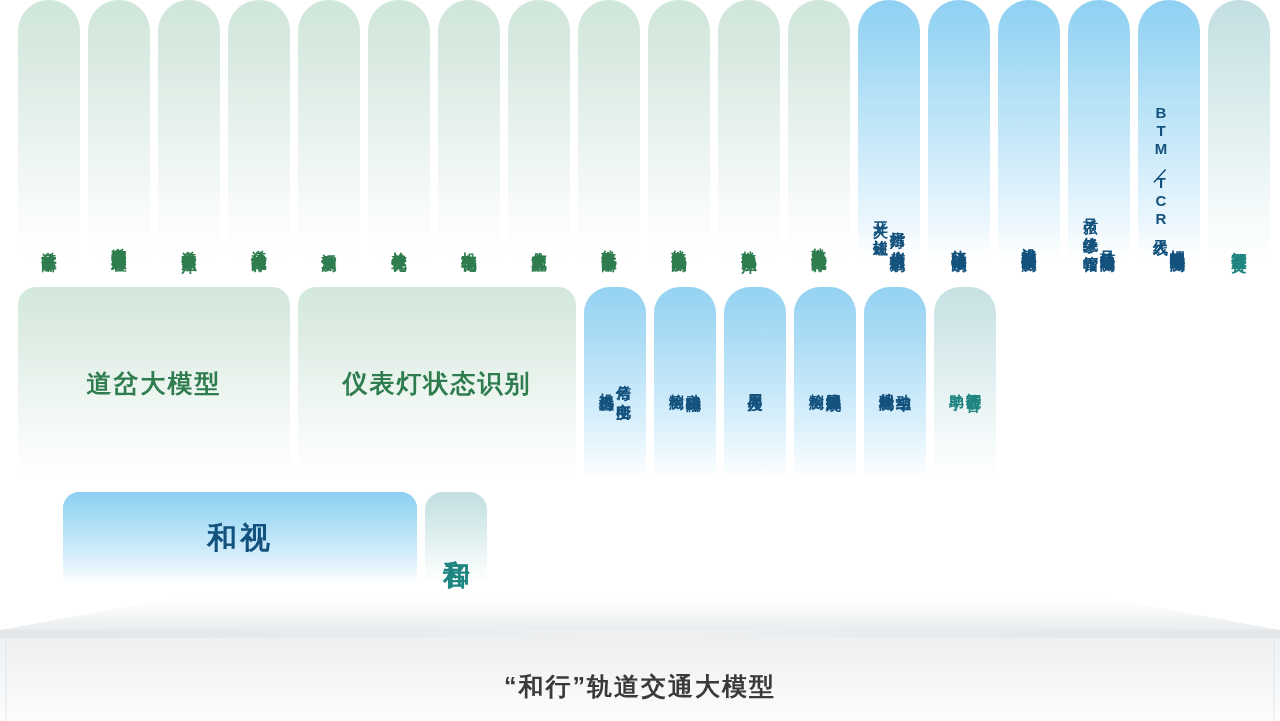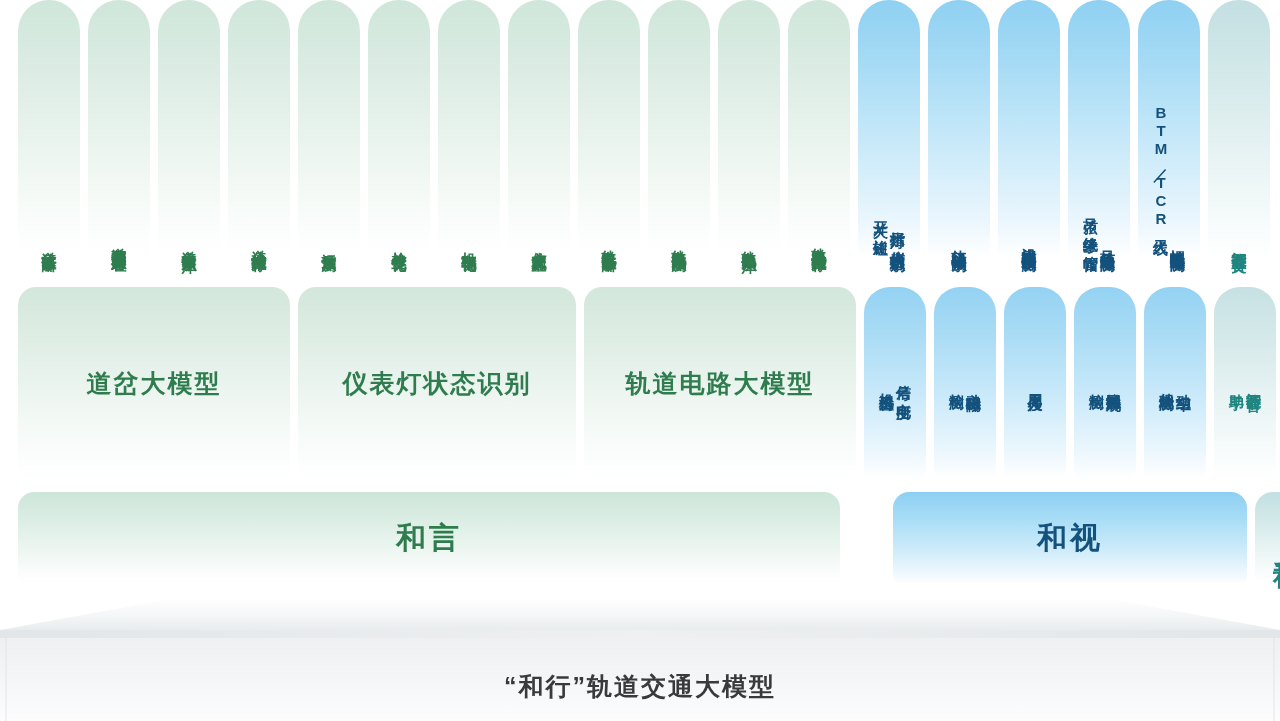--- a/index.html
+++ b/index.html
@@ -232,23 +232,20 @@
       </div>
     </div>
 
   <div id="row2">
       <div class="panel green" title="道岔大模型" style="width: 272px;">
         <div class="panel-title">道岔大模型</div>
       </div>
       <div class="panel green" title="运输组织大模型" style="width: 278px;">
         <div class="panel-title">仪表灯状态识别</div>
       </div>
-      <div class="panel green" title="轨道电路大模型" style="width: 272px;">
-        <div class="panel-title">轨道电路大模型</div>
-      </div>
       <div class="panel blue" title="信号／变电所 机房巡检" style="width: 62px;">
         <div class="vwrap">
           <span class="vtext b">信号／变电所</span>
           <span class="vtext b">机房巡检</span>
         </div>
       </div>
       <div class="panel blue" title="主动障碍物检测" style="width: 62px;">
         <div class="vwrap">
           <span class="vtext b">主动障碍物</span>
           <span class="vtext b">检测</span>
@@ -273,23 +270,20 @@
       </div>
       <div class="panel teal" title="智能语音助手" style="width: 62px;">
         <div class="vwrap">
           <span class="vtext t">智能语音</span>
           <span class="vtext t">助手</span>
         </div>
       </div>
     </div>
 
   <div id="row3">
-      <div class="bar green" title="和言" style="width: 822px;">
-        <div class="bar-label g">和言</div>
-      </div>
       <div class="bar blue" title="和视" style="width: 354px; margin-left: 45px;">
         <div class="bar-label b">和视</div>
       </div>
       <div class="bar teal" title="和音" style="width: 62px;">
         <div class="bar-label t">和音</div>
       </div>
     </div>
 
   <div id="foundation">
     <svg id="found-top" viewBox="0 0 1280 125" preserveAspectRatio="none">

